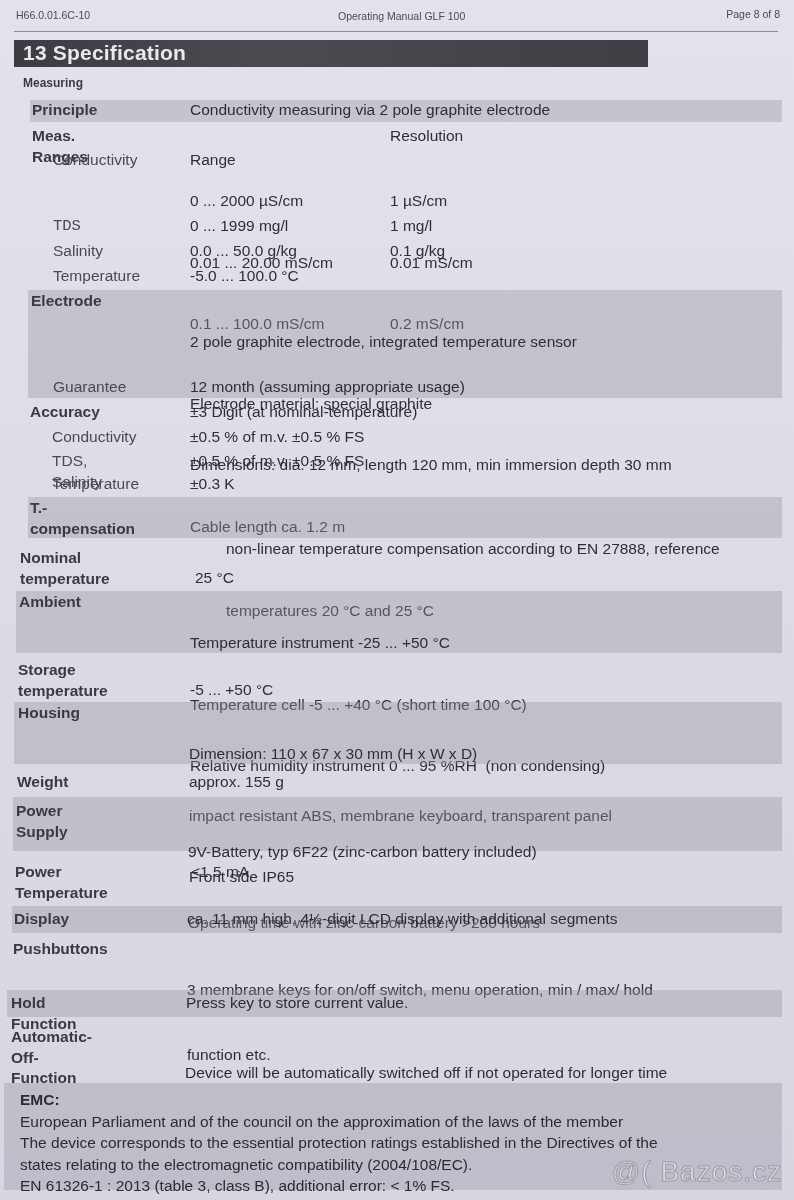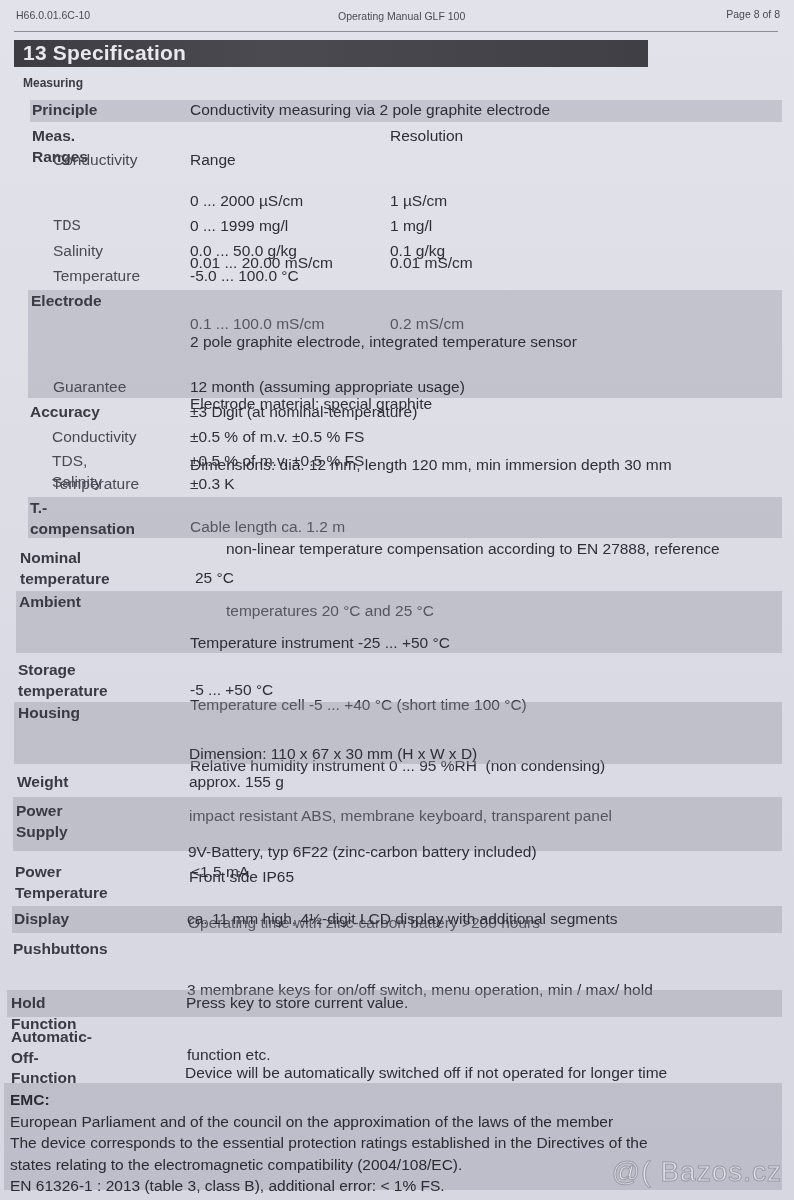--- a/index.html
+++ b/index.html
@@ -218,21 +218,21 @@
   <span class="lbl" style="left:11px;top:5px;">
     <div>Automatic-</div>
     <div>Off-Function</div>
   </span>
   <span class="val" style="left:185px;">
     <div>Device will be automatically switched off if not operated for longer time</div>
   </span>
 </div>
 
 <div class="shade" style="left:4px;top:1083px;width:778px;height:107px;"></div>
-<div class="row" style="top:1089px;left:10px;line-height:21.5px;">
+<div class="row" style="top:1089px;left:20px;line-height:21.5px;">
   <div class="emc-title">EMC:</div>
   <div>European Parliament and of the council on the approximation of the laws of the member</div>
   <div>The device corresponds to the essential protection ratings established in the Directives of the</div>
   <div>states relating to the electromagnetic compatibility (2004/108/EC).</div>
   <div>EN 61326-1 : 2013 (table 3, class B), additional error: &lt; 1% FS.</div>
 </div>
 
 <div class="watermark">@( Bazos.cz</div>
 
 </body></html>

